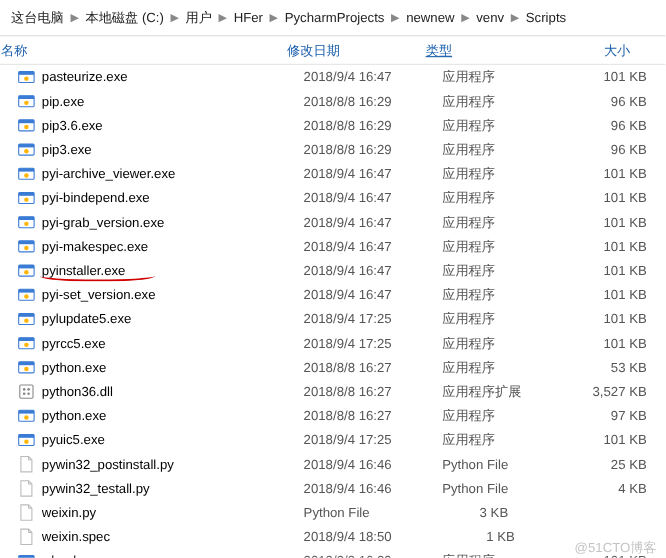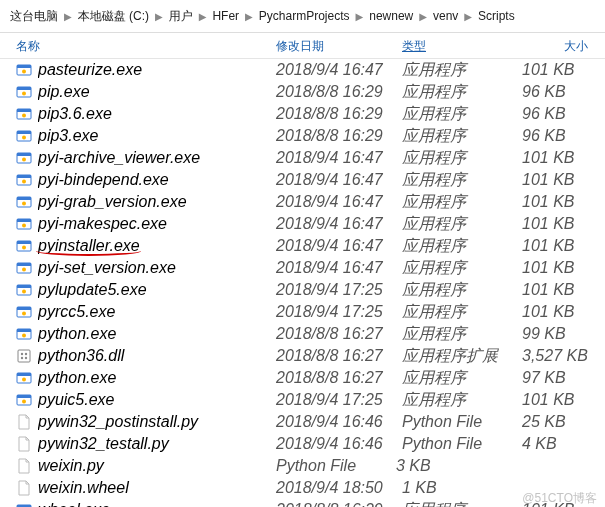--- a/index.html
+++ b/index.html
@@ -28,59 +28,58 @@
     cursor: pointer;
   }
   .breadcrumb .sep {
     color: #888;
     padding: 0 2px;
     font-size: 10px;
   }
   .header-row {
     display: flex;
     align-items: center;
-    padding: 6px 0 4px 16px;
+    padding: 6px 0 4px 1px;
     border-bottom: 1px solid #e5e5e5;
     color: #1a5eab;
     font-size: 12px;
     height: 26px;
   }
   .col-name { width: 260px; }
   .col-date { width: 126px; }
   .col-type { width: 120px; text-decoration: underline; }
   .col-size { width: 76px; text-align: right; padding-right: 10px; }
   .file-list { }
   .file-row {
     display: flex;
     align-items: center;
     padding: 2px 0 2px 16px;
     height: 22px;
-    font-size: 16px;
+    font-size: 12px;
     color: #333;
     position: relative;
-    font-style: italic;
   }
   .file-row .icon {
     width: 16px;
     height: 16px;
     margin-right: 6px;
     flex-shrink: 0;
     display: inline-flex;
     align-items: center;
     justify-content: center;
   }
   .file-row .fname {
     width: 238px;
     white-space: nowrap;
     overflow: hidden;
     color: #000;
   }
   .file-row .fdate { width: 126px; color: #555; }
   .file-row .ftype { width: 120px; color: #555; }
-  .file-row .fsize { width: 76px; text-align: left; padding-right: 10px; color: #555; }
+  .file-row .fsize { width: 76px; text-align: right; padding-right: 10px; color: #555; }
   .underline-annotation {
     position: absolute;
     bottom: 1px;
     left: 36px;
     width: 105px;
     height: 5px;
     border-bottom: 2px solid #d00000;
     border-radius: 0 0 50% 50% / 0 0 100% 100%;
     pointer-events: none;
   }
@@ -285,21 +284,21 @@
       <span class="icon">
         <svg width="16" height="16" viewBox="0 0 16 16">
           <rect x="1" y="3" width="14" height="10" rx="1" fill="#fff" stroke="#3a7bd5" stroke-width="1"></rect>
           <rect x="1" y="3" width="14" height="3" fill="#3a7bd5"></rect>
           <circle cx="8" cy="9.5" r="2" fill="#ffb400"></circle>
         </svg>
       </span>
       <span class="fname">python.exe</span>
       <span class="fdate">2018/8/8 16:27</span>
       <span class="ftype">应用程序</span>
-      <span class="fsize">99 KB</span>
+      <span class="fsize">53 KB</span>
     </div>
     <div class="file-row">
       <span class="icon">
         <svg width="16" height="16" viewBox="0 0 16 16">
           <rect x="2" y="2" width="12" height="12" rx="1" fill="#fff" stroke="#888" stroke-width="1"></rect>
           <circle cx="6" cy="6" r="1.2" fill="#888"></circle>
           <circle cx="10" cy="6" r="1.2" fill="#888"></circle>
           <circle cx="6" cy="10" r="1.2" fill="#888"></circle>
           <circle cx="10" cy="10" r="1.2" fill="#888"></circle>
         </svg>
@@ -370,21 +369,21 @@
       <span class="ftype">Python File</span>
       <span class="fsize">3 KB</span>
     </div>
     <div class="file-row">
       <span class="icon">
         <svg width="16" height="16" viewBox="0 0 16 16">
           <path d="M3 1 h7 l3 3 v11 h-10 z" fill="#fff" stroke="#bbb" stroke-width="1"></path>
           <path d="M10 1 v3 h3" fill="none" stroke="#bbb" stroke-width="1"></path>
         </svg>
       </span>
-      <span class="fname">weixin.wheel</span>
+      <span class="fname">weixin.spec</span>
       <span class="fdate">2018/9/4 18:50</span>
       <span class="fsize">1 KB</span>
     </div>
     <div class="file-row">
       <span class="icon">
         <svg width="16" height="16" viewBox="0 0 16 16">
           <rect x="1" y="3" width="14" height="10" rx="1" fill="#fff" stroke="#3a7bd5" stroke-width="1"></rect>
           <rect x="1" y="3" width="14" height="3" fill="#3a7bd5"></rect>
           <circle cx="8" cy="9.5" r="2" fill="#ffb400"></circle>
         </svg>

